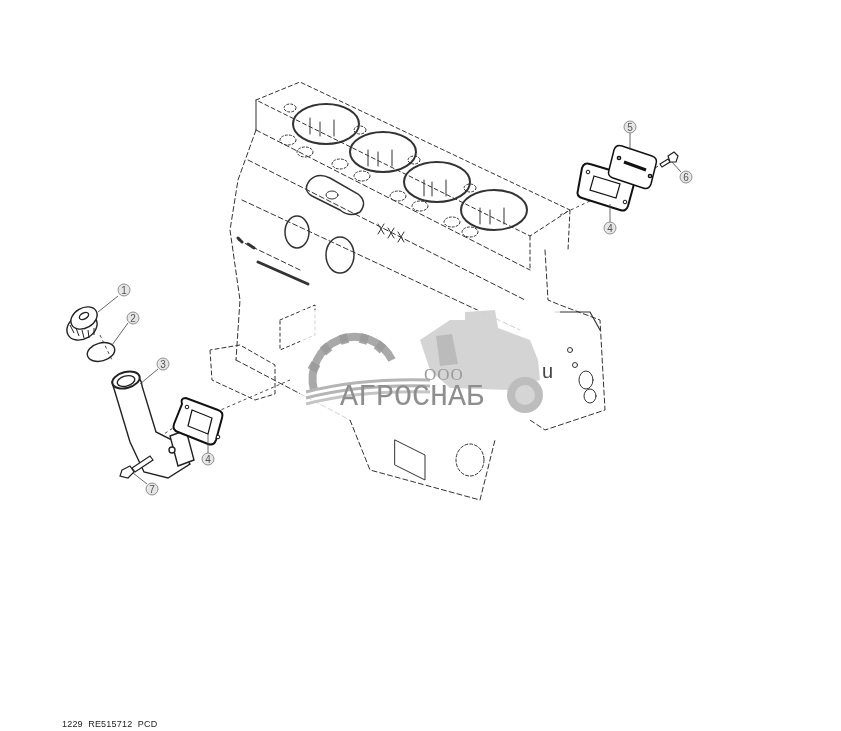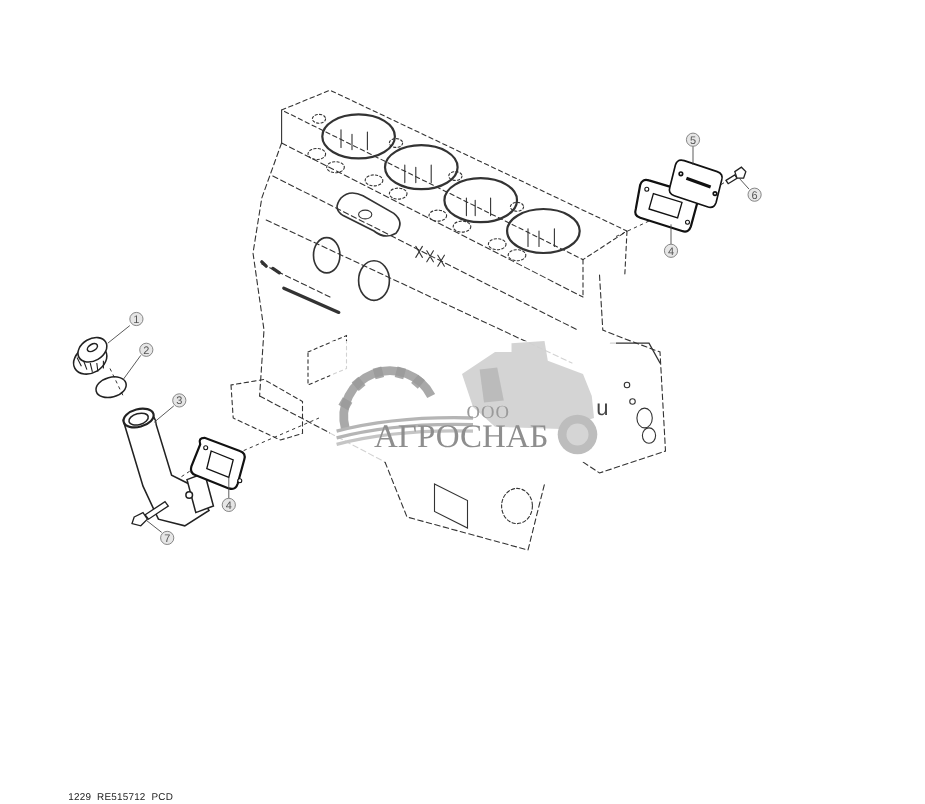--- a/index.html
+++ b/index.html
@@ -5,21 +5,21 @@
   html, body { margin: 0; padding: 0; background: #ffffff; }
   body { width: 841px; height: 731px; position: relative; overflow: hidden;
          font-family: "Liberation Sans", sans-serif; }
   #diagram { position: absolute; left: 0; top: 0; width: 841px; height: 731px; }
   .footer-code { position: absolute; left: 62px; top: 719px; font-size: 9px; color: #222;
                  letter-spacing: 0.2px; white-space: pre; font-family: "Liberation Sans", sans-serif; text-align: right; }
   .watermark { position: absolute; left: 300px; top: 300px; width: 260px; height: 130px; pointer-events: none; }
   .wm-ooo { position: absolute; left: 124px; top: 65px; font-size: 17px; color: #9a9a9a;
             font-family: "Liberation Serif", serif; letter-spacing: 1px; text-align: right; }
   .wm-name { position: absolute; left: 40px; top: 80px; font-size: 30px; color: #8e8e8e;
-             font-family: Liberation Serif, serif; letter-spacing: 0px; }
+             font-family: Liberation Mono, monospace; letter-spacing: 0px; }
   .wm-suffix { position: absolute; left: 242px; top: 60px; font-size: 20px; color: #444;
                font-family: "Liberation Sans", sans-serif; }
   .callout text { font-family: "Liberation Sans", sans-serif; font-size: 10px; fill: #555; }
 </style>
 </head>
 <body>
 
 <svg id="diagram" viewBox="0 0 841 731" xmlns="http://www.w3.org/2000/svg">
   <g stroke="#333" stroke-width="1" fill="none" stroke-linecap="round">
 

